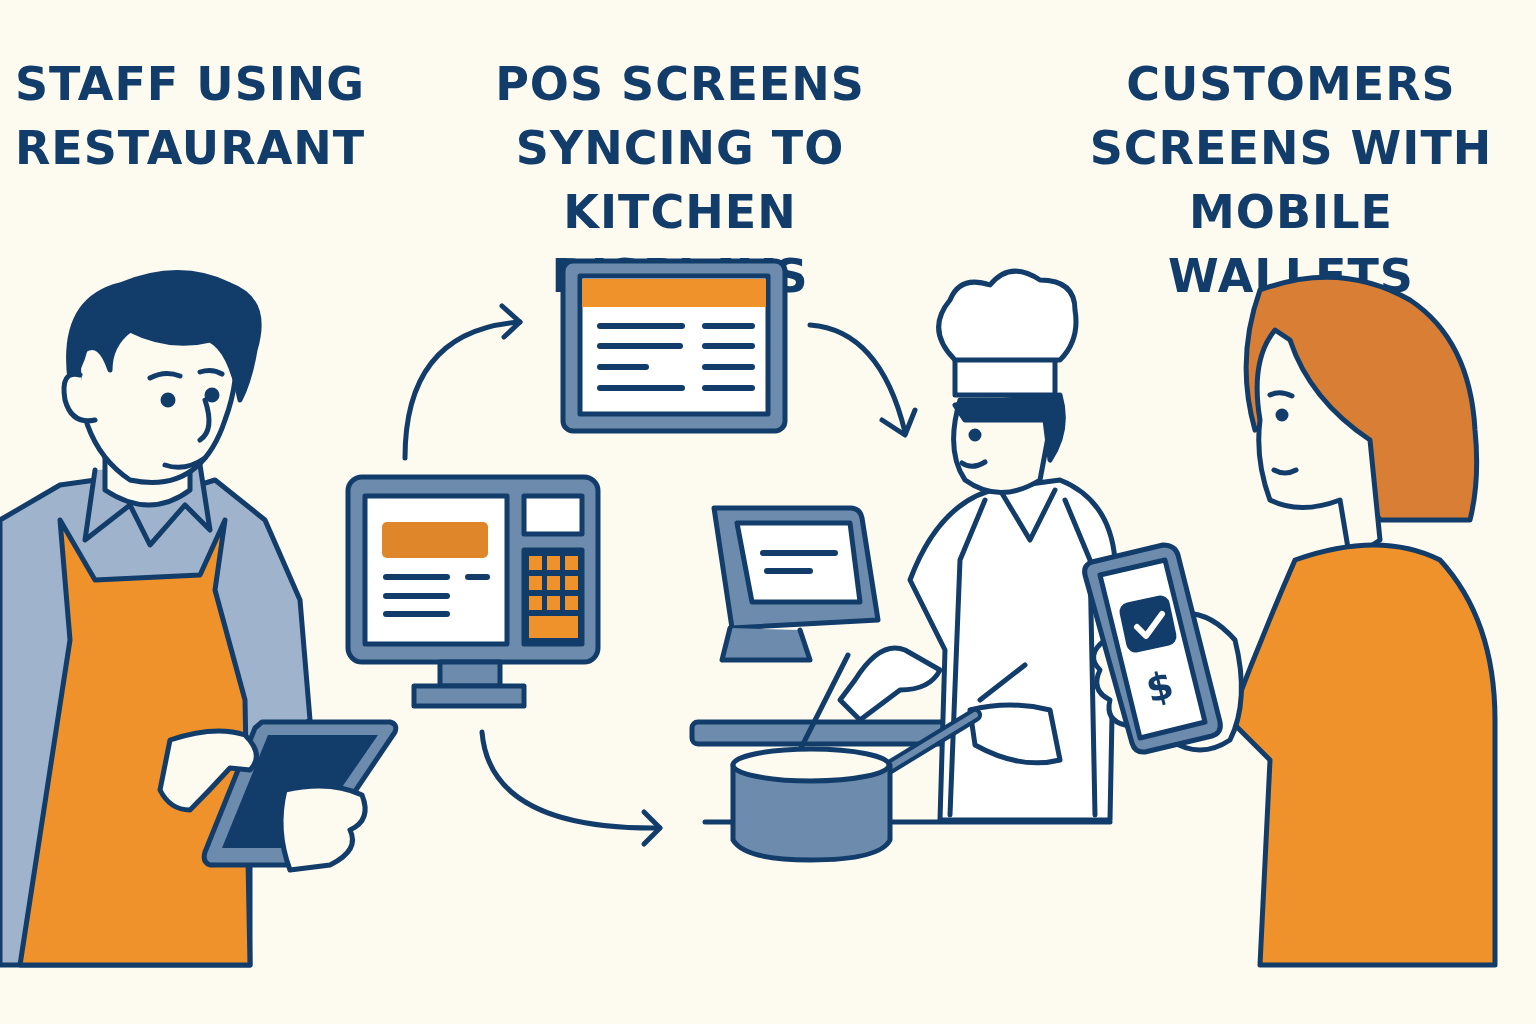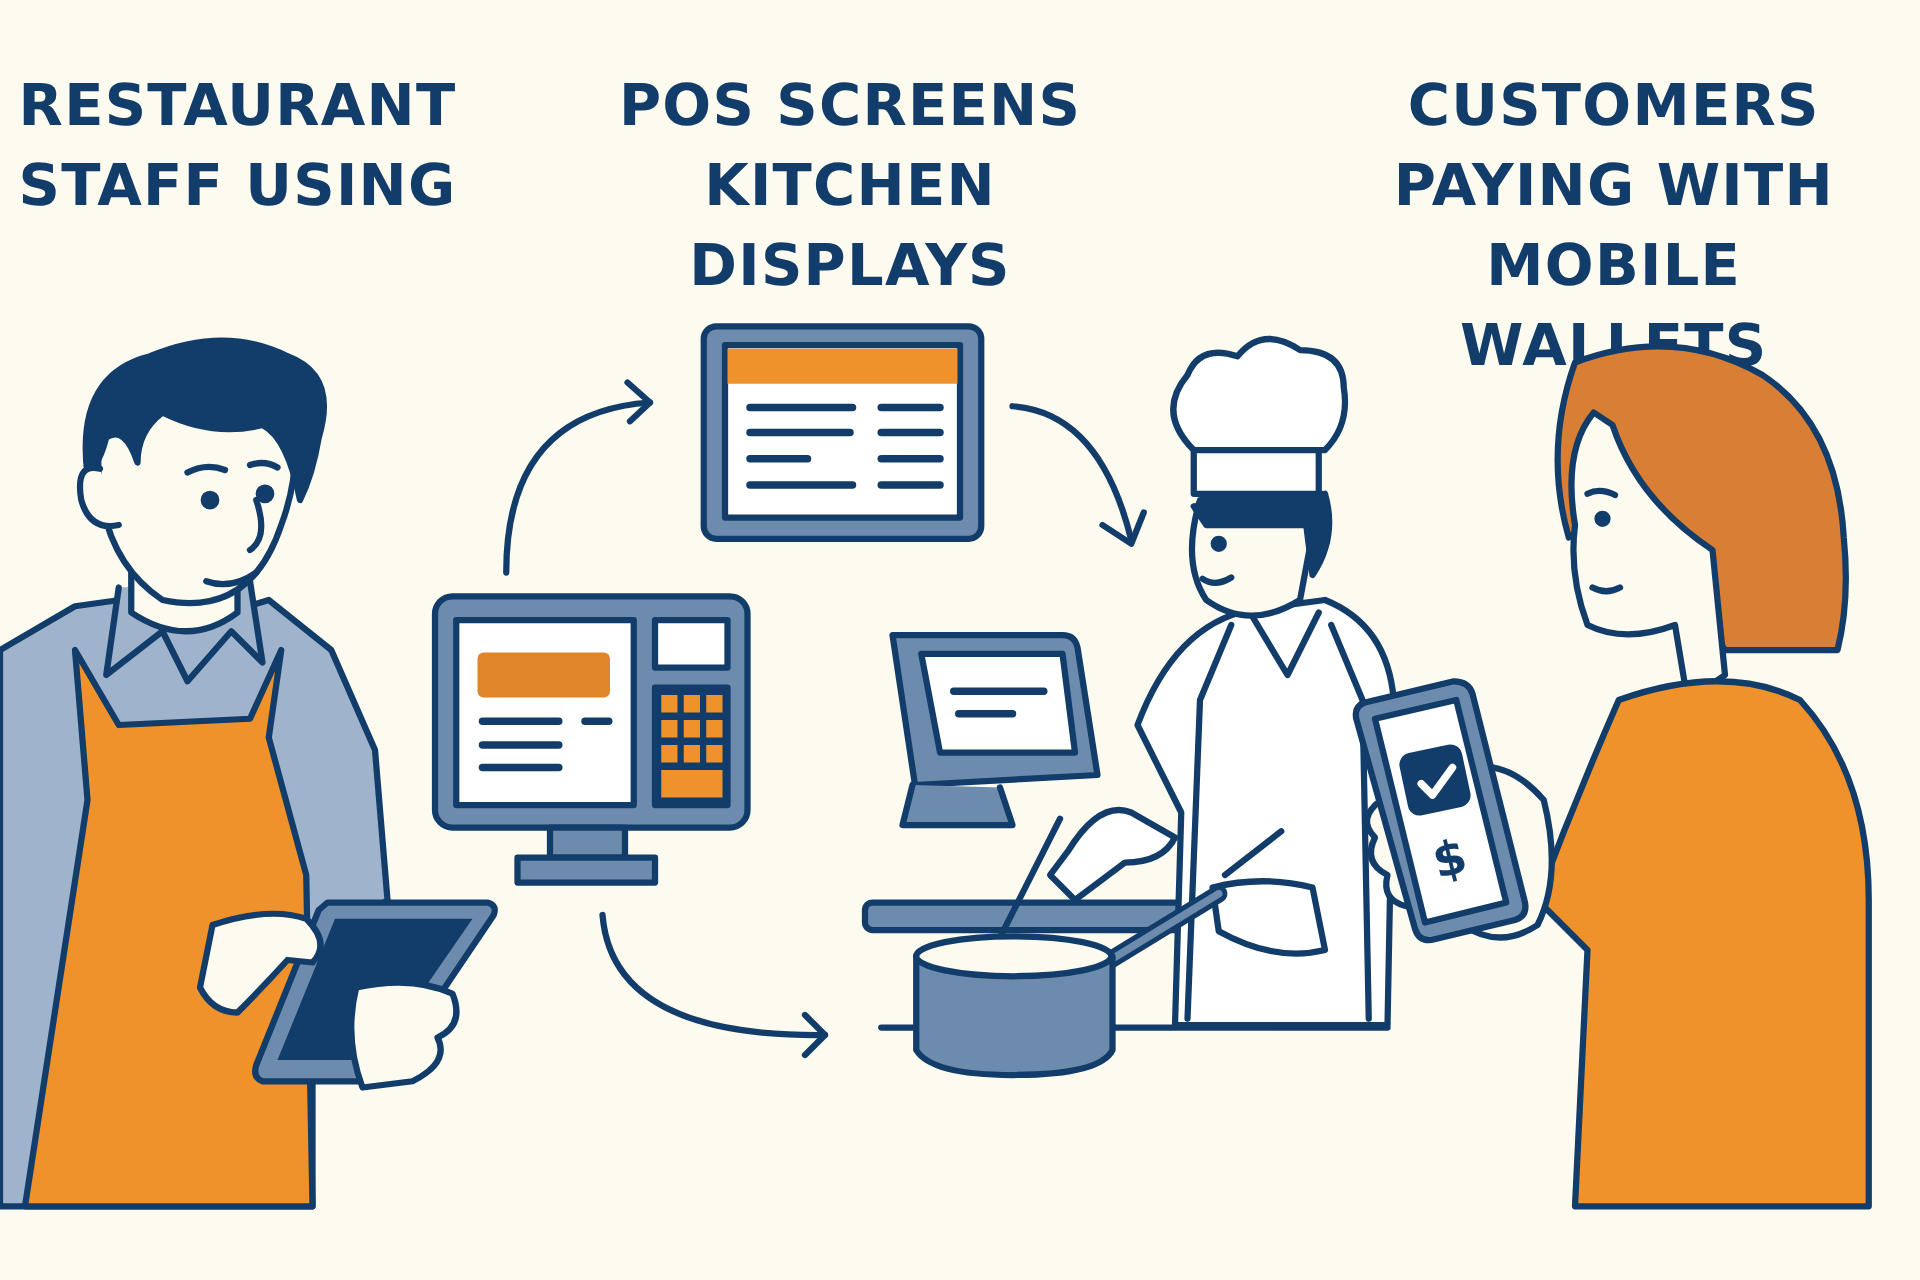--- a/index.html
+++ b/index.html
@@ -8,30 +8,31 @@
   .heading span{display:block;}
   #h1{left:0;width:380px;}
   #h2{left:440px;width:480px;text-align:center;}
   #h3{left:1066px;width:450px;}
   svg{position:absolute;left:0;top:0;}
 </style>
 </head>
 <body>
 
 <div class="heading" id="h1">
+  <span>STAFF USING</span>
   <span>RESTAURANT</span>
-  <span>STAFF USING</span>
 </div>
 <div class="heading" id="h2">
   <span>POS SCREENS</span>
+  <span>SYNCING TO</span>
   <span>KITCHEN DISPLAYS</span>
 </div>
 <div class="heading" id="h3">
   <span>CUSTOMERS</span>
-  <span>PAYING WITH</span>
+  <span>SCREENS WITH</span>
   <span>MOBILE WALLETS</span>
 </div>
 
 <svg width="1536" height="1024" viewBox="0 0 1536 1024" stroke="#123c69" stroke-width="5" stroke-linecap="round" stroke-linejoin="round">
 
   <g>
 
     <path d="M0 520 L60 485 L110 478 L150 500 L215 480 L265 520 L300 600 L310 720 L250 760 L250 965 L0 965 Z" fill="#9fb4cc"></path>
 
     <path d="M60 520 L70 640 L20 965 L250 965 L245 700 L215 590 L225 520 L200 575 L95 580 Z" fill="#f0922b"></path>

